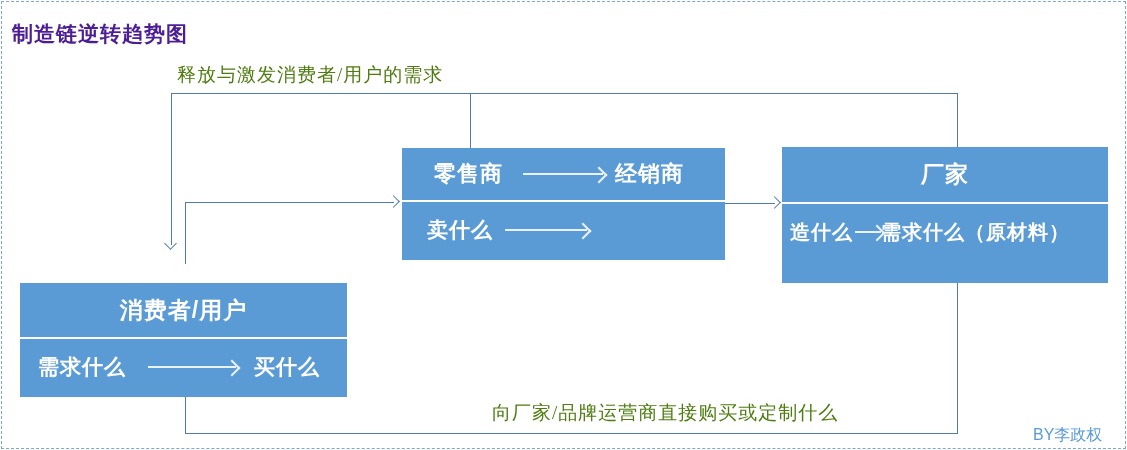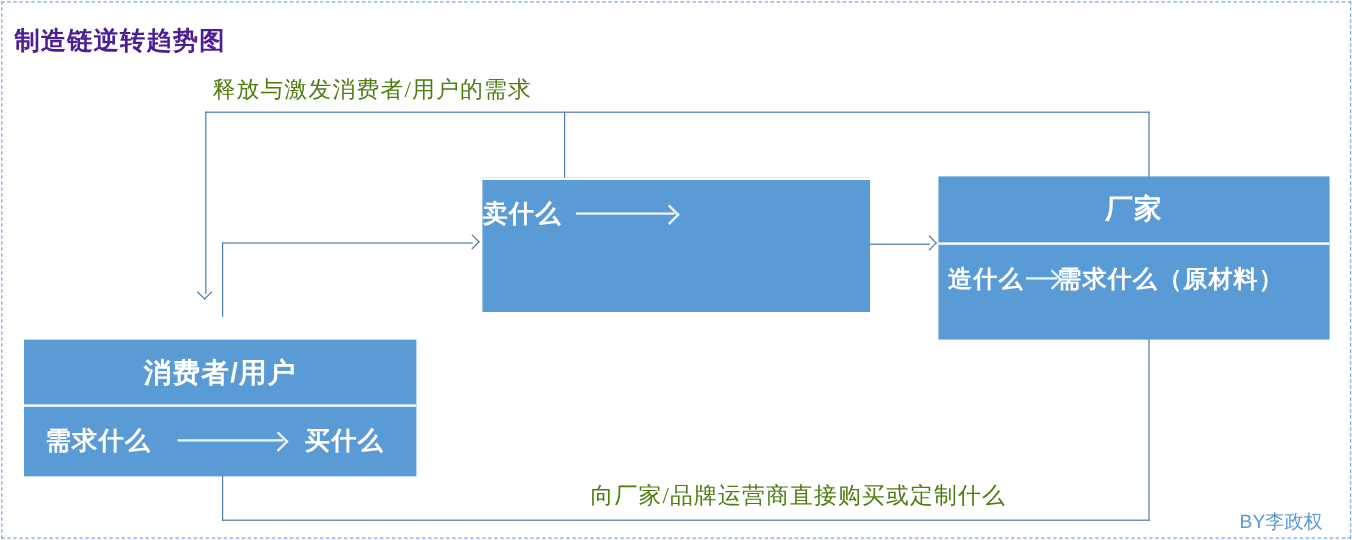--- a/index.html
+++ b/index.html
@@ -84,22 +84,27 @@
     <div class="hdr" style="height:54px;">消费者/用户</div>
     <div class="divider"></div>
     <div class="row" style="height:56px;padding-left:18px;">
       <span>需求什么</span>
       <span class="warrow" style="width:88px;margin-left:22px;margin-right:18px;"></span>
       <span>买什么</span>
     </div>
   </div>
 
   <div class="box" style="left:402px;top:148px;width:323px;height:112px;">
+    <div class="row" style="height:52px;padding-left:32px;font-size:22px;">
+      <span>零售商</span>
+      <span class="warrow" style="width:80px;margin-left:20px;margin-right:12px;"></span>
+      <span>经销商</span>
+    </div>
     <div class="divider"></div>
-    <div class="row" style="height:56px;">
+    <div class="row" style="height:56px;padding-left:25px;">
       <span>卖什么</span>
       <span class="warrow" style="width:82px;margin-left:12px;margin-right:12px;"></span>
     </div>
   </div>
 
   <div class="box" style="left:782px;top:147px;width:326px;height:136px;text-align:center;">
     <div class="hdr" style="height:55px;">厂家</div>
     <div class="divider"></div>
     <div class="row" style="height:56px;padding-left:8px;font-size:20px;">
       <span>造什么</span>

